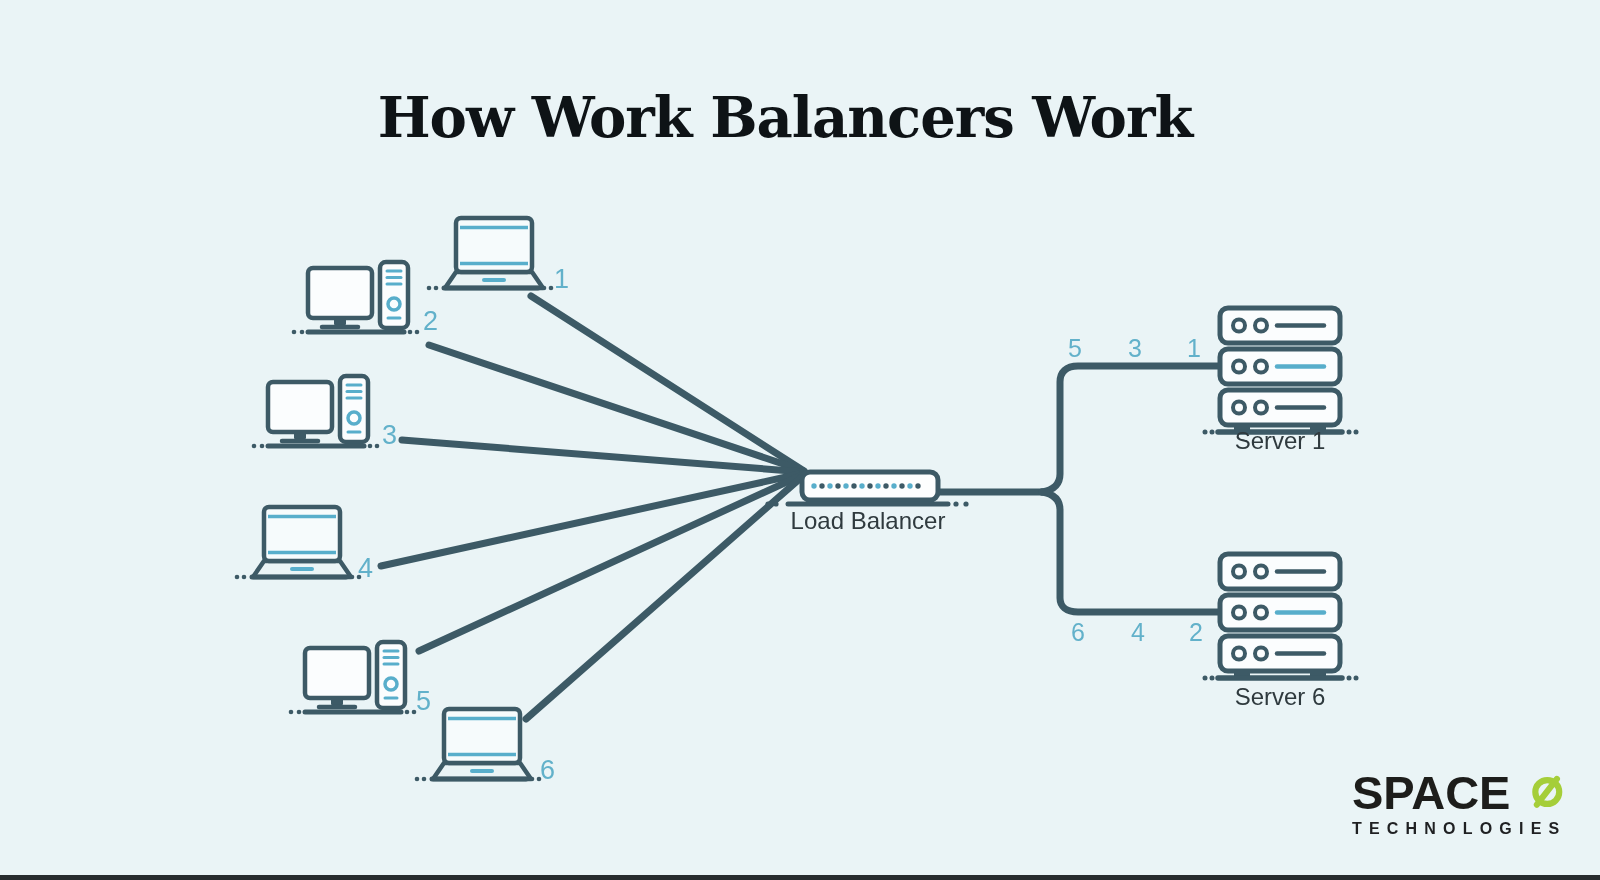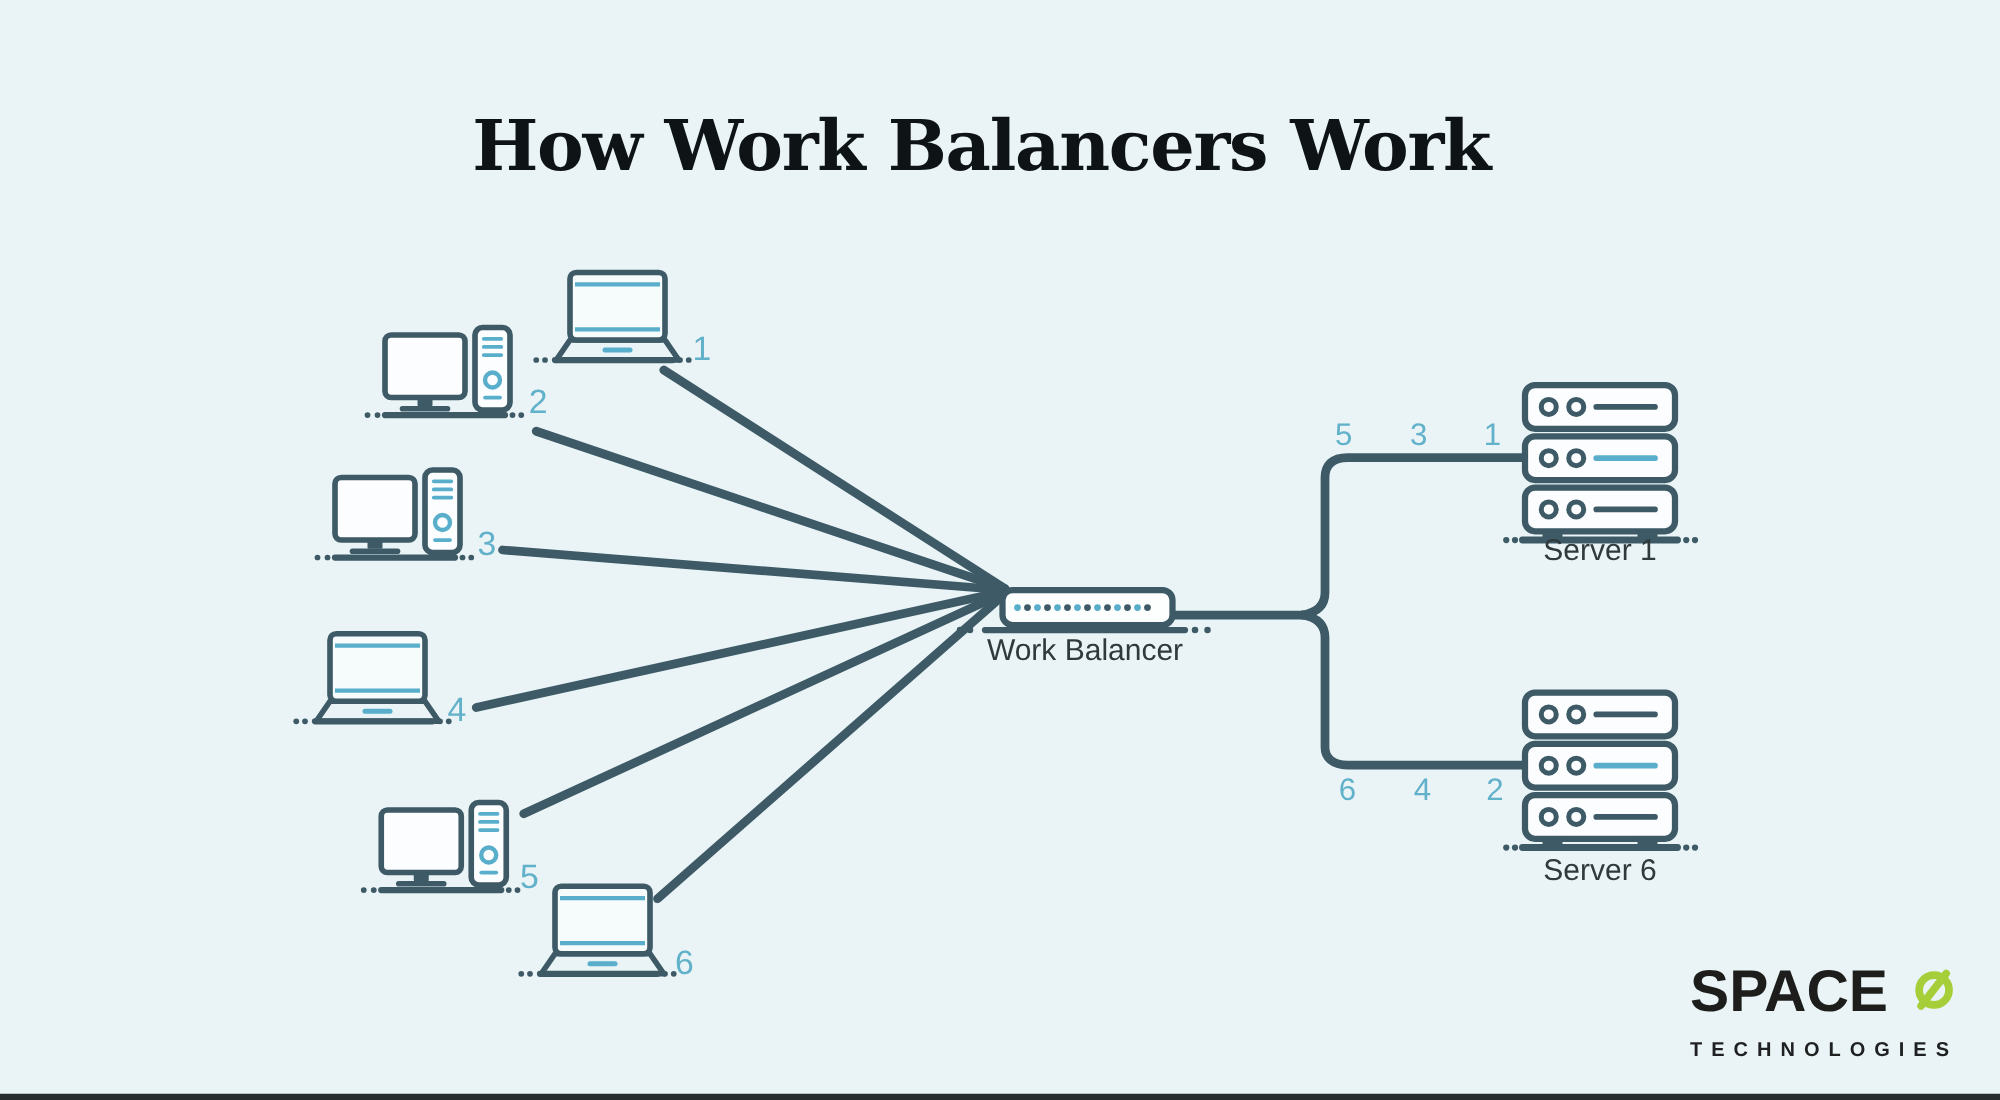--- a/index.html
+++ b/index.html
@@ -25,21 +25,21 @@
   }
   .logo{
     position:absolute;left:1352px;top:768px;width:215px;
   }
   .logo-row{display:flex;align-items:center;gap:18px;}
   .logo-word{
     font-size:47px;font-weight:700;letter-spacing:0px;color:#1d1d1b;line-height:1;
   }
   .logo-sub{
     font-size:16px;font-weight:700;letter-spacing:7.2px;color:#1f2022;
-    margin-top:16px;white-space:nowrap;
+    margin-top:4px;white-space:nowrap;
   }
   .bottom-bar{
     position:absolute;left:0;right:0;bottom:0;height:5px;background:#272c2e;
   }
 </style>
 </head>
 <body>
 
 <div class="stage">
 
@@ -261,21 +261,21 @@
   <div class="num" style="left:416px;top:688px">5</div>
   <div class="num" style="left:540px;top:757px">6</div>
 
   <div class="bnum" style="left:1068px;top:336px">5</div>
   <div class="bnum" style="left:1128px;top:336px">3</div>
   <div class="bnum" style="left:1187px;top:336px">1</div>
   <div class="bnum" style="left:1071px;top:620px">6</div>
   <div class="bnum" style="left:1131px;top:620px">4</div>
   <div class="bnum" style="left:1189px;top:620px">2</div>
 
-  <div class="devlabel" style="left:868px;top:508px">Work Balancer</div>
+  <div class="devlabel" style="left:868px;top:508px">Load Balancer</div>
   <div class="devlabel" style="left:1280px;top:428px">Server 1</div>
   <div class="devlabel" style="left:1280px;top:684px">Server 6</div>
 
   <div class="logo">
     <div class="logo-row">
       <span class="logo-word">SPACE</span>
       <svg width="48" height="48" viewBox="0 0 50 50">
         <circle cx="25" cy="25" r="15.5" fill="none" stroke="#a5ce39" stroke-width="8"></circle>
         <line x1="37.5" y1="8" x2="11.5" y2="41.5" stroke="#a5ce39" stroke-width="8" stroke-linecap="round"></line>
       </svg>

